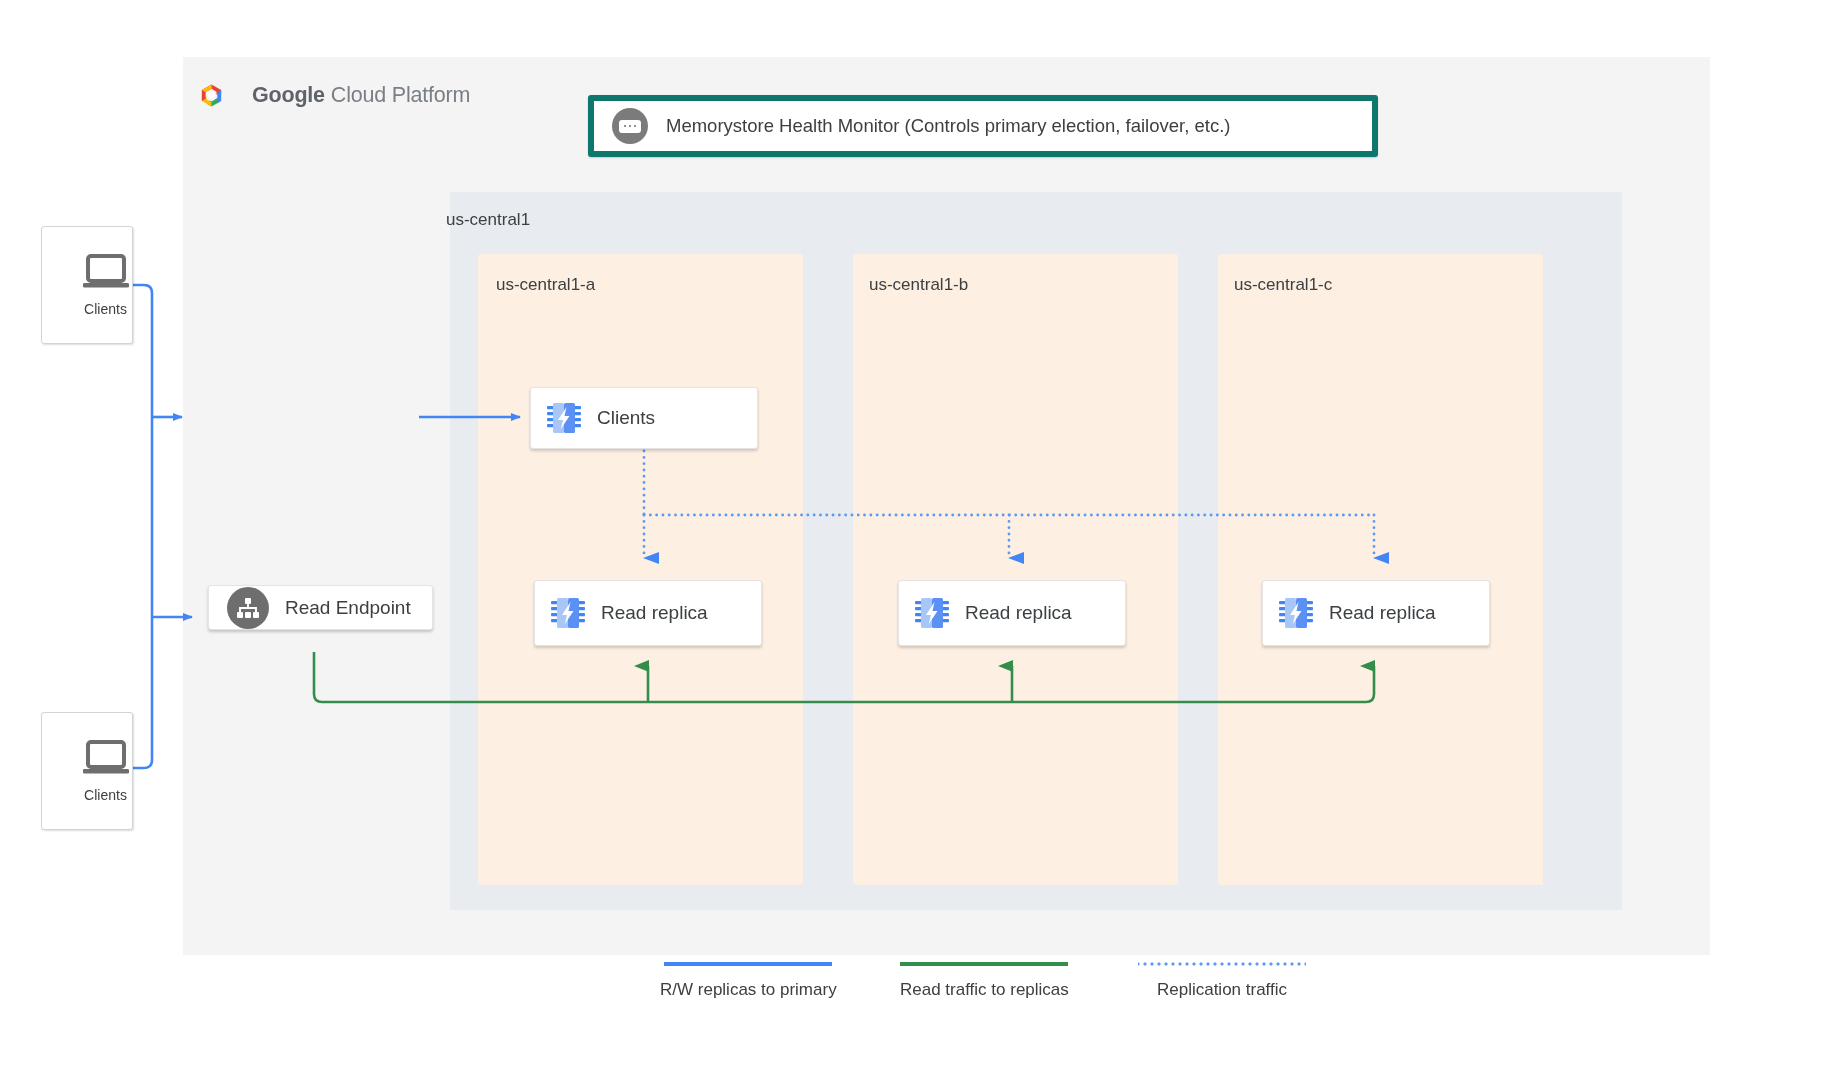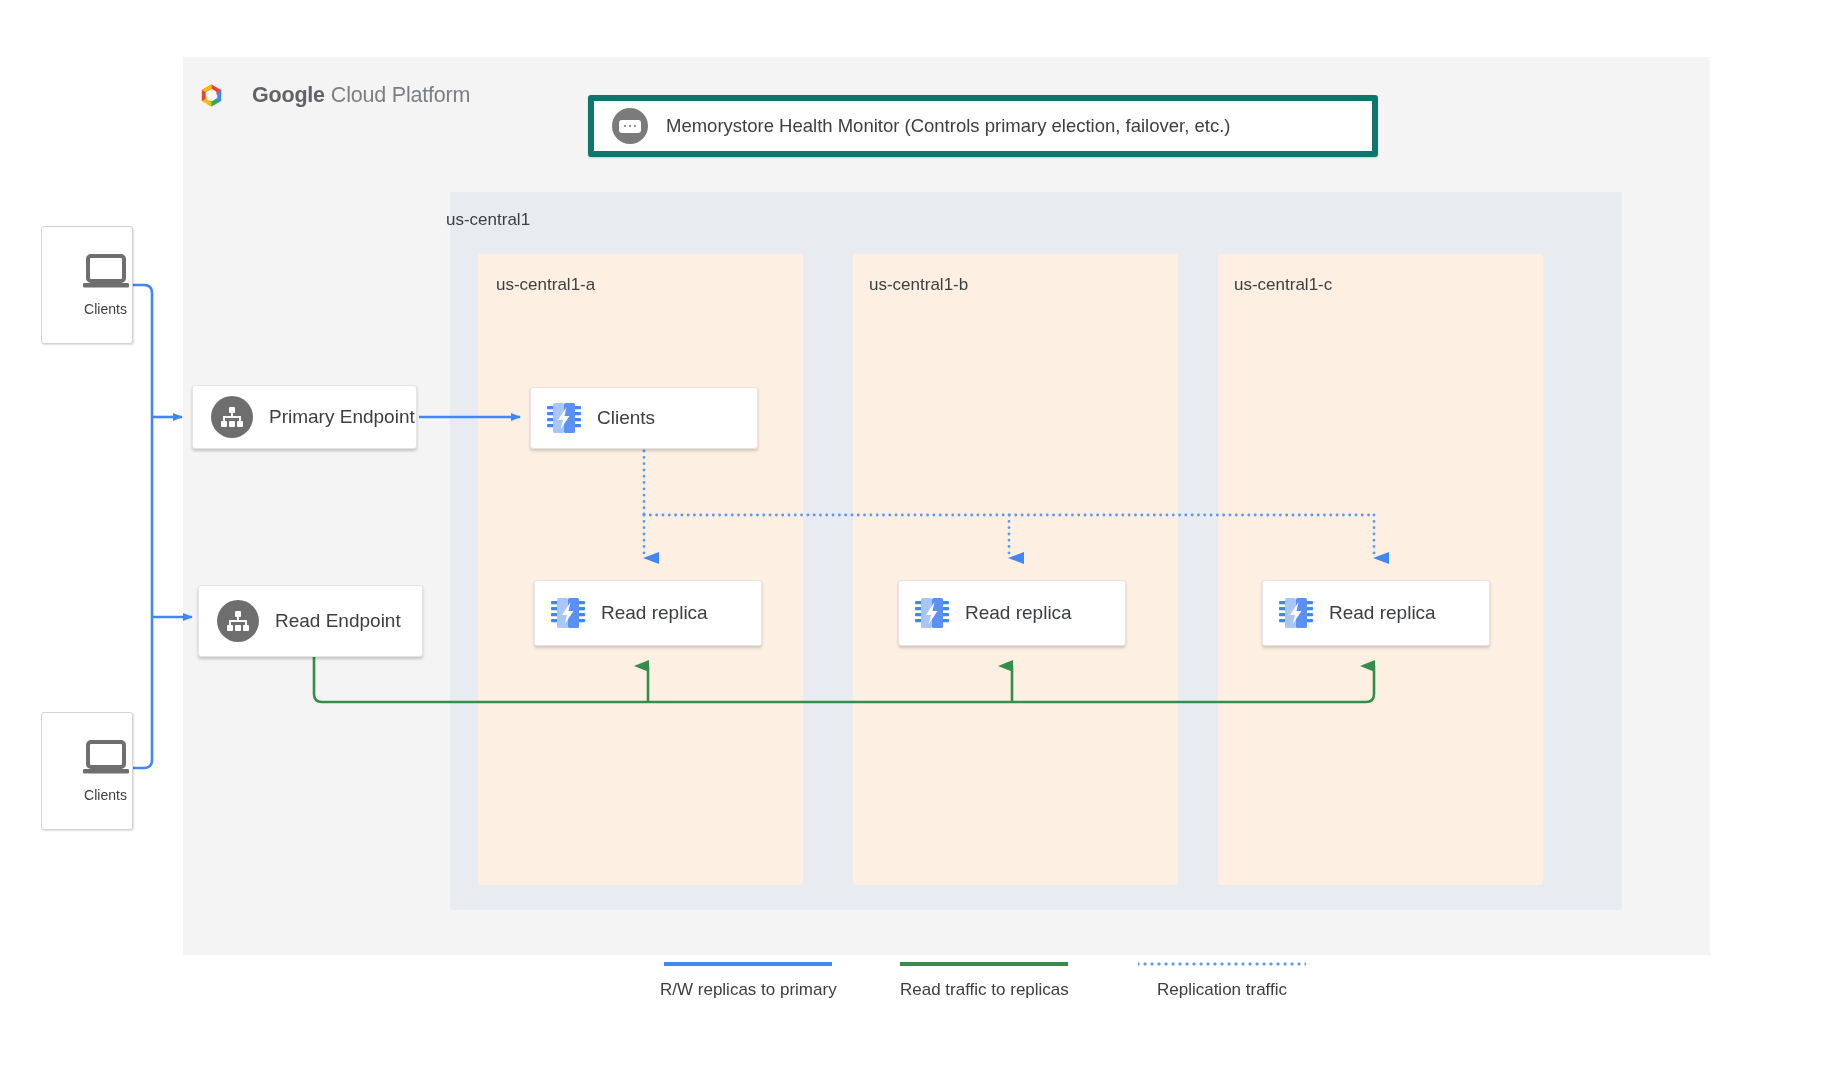--- a/index.html
+++ b/index.html
@@ -58,21 +58,21 @@
 
   
   .endpoint{background:#FFFFFF;border:1px solid #E4E4E6;border-radius:3px;
             box-shadow:0 2px 3px rgba(0,0,0,.2);
             display:flex;align-items:center;gap:16px;padding-left:18px;}
   .ep-circle{width:42px;height:42px;border-radius:50%;background:#6E6E6E;flex:0 0 auto;
              display:flex;align-items:center;justify-content:center;}
   .ep-label{font-size:19px;color:#3C4043;white-space:nowrap;}
 
   .primary-endpoint{left:192px;top:385px;width:225px;height:64px;}
-  .read-endpoint{left:198px;top:585px;width:225px;height:72px;}
+  .read-endpoint{left:208px;top:585px;width:225px;height:45px;}
 
   .node-primary{left:530px;top:387px;width:228px;height:62px;}
   .node-rr-a{left:534px;top:580px;width:228px;height:66px;}
   .node-rr-b{left:898px;top:580px;width:228px;height:66px;}
   .node-rr-c{left:1262px;top:580px;width:228px;height:66px;}
 
   
   .client-box{width:92px;height:118px;background:#FFFFFF;border:1px solid #D3D4D6;
               border-radius:3px;box-shadow:1px 1px 2px rgba(0,0,0,.14);
               display:flex;flex-direction:column;align-items:center;justify-content:center;gap:10px;padding-left:37px;}
@@ -180,32 +180,20 @@
   </div>
 
   <div class="abs client-box client-bottom">
     <svg class="laptop" viewBox="0 0 52 38">
       <rect x="8" y="3" width="36" height="25" rx="3" fill="none" stroke="#6E6E6E" stroke-width="4"></rect>
       <rect x="3" y="30" width="46" height="4.6" rx="1.4" fill="#6E6E6E"></rect>
     </svg>
     <span class="client-label">Clients</span>
   </div>
 
-  <div class="abs endpoint primary-endpoint">
-    <span class="ep-circle">
-      <svg width="24" height="22" viewBox="0 0 24 22">
-        <rect x="9" y="1" width="6" height="6" rx="1" fill="#FFFFFF"></rect>
-        <rect x="1" y="15" width="6" height="6" rx="1" fill="#FFFFFF"></rect>
-        <rect x="9" y="15" width="6" height="6" rx="1" fill="#FFFFFF"></rect>
-        <rect x="17" y="15" width="6" height="6" rx="1" fill="#FFFFFF"></rect>
-        <path d="M12 7 V11 M4 15 V11 H20 V15" fill="none" stroke="#FFFFFF" stroke-width="1.9"></path>
-      </svg>
-    </span>
-    <span class="ep-label">Primary Endpoint</span>
-  </div>
 
   <div class="abs endpoint read-endpoint">
     <span class="ep-circle">
       <svg width="24" height="22" viewBox="0 0 24 22">
         <rect x="9" y="1" width="6" height="6" rx="1" fill="#FFFFFF"></rect>
         <rect x="1" y="15" width="6" height="6" rx="1" fill="#FFFFFF"></rect>
         <rect x="9" y="15" width="6" height="6" rx="1" fill="#FFFFFF"></rect>
         <rect x="17" y="15" width="6" height="6" rx="1" fill="#FFFFFF"></rect>
         <path d="M12 7 V11 M4 15 V11 H20 V15" fill="none" stroke="#FFFFFF" stroke-width="1.9"></path>
       </svg>

